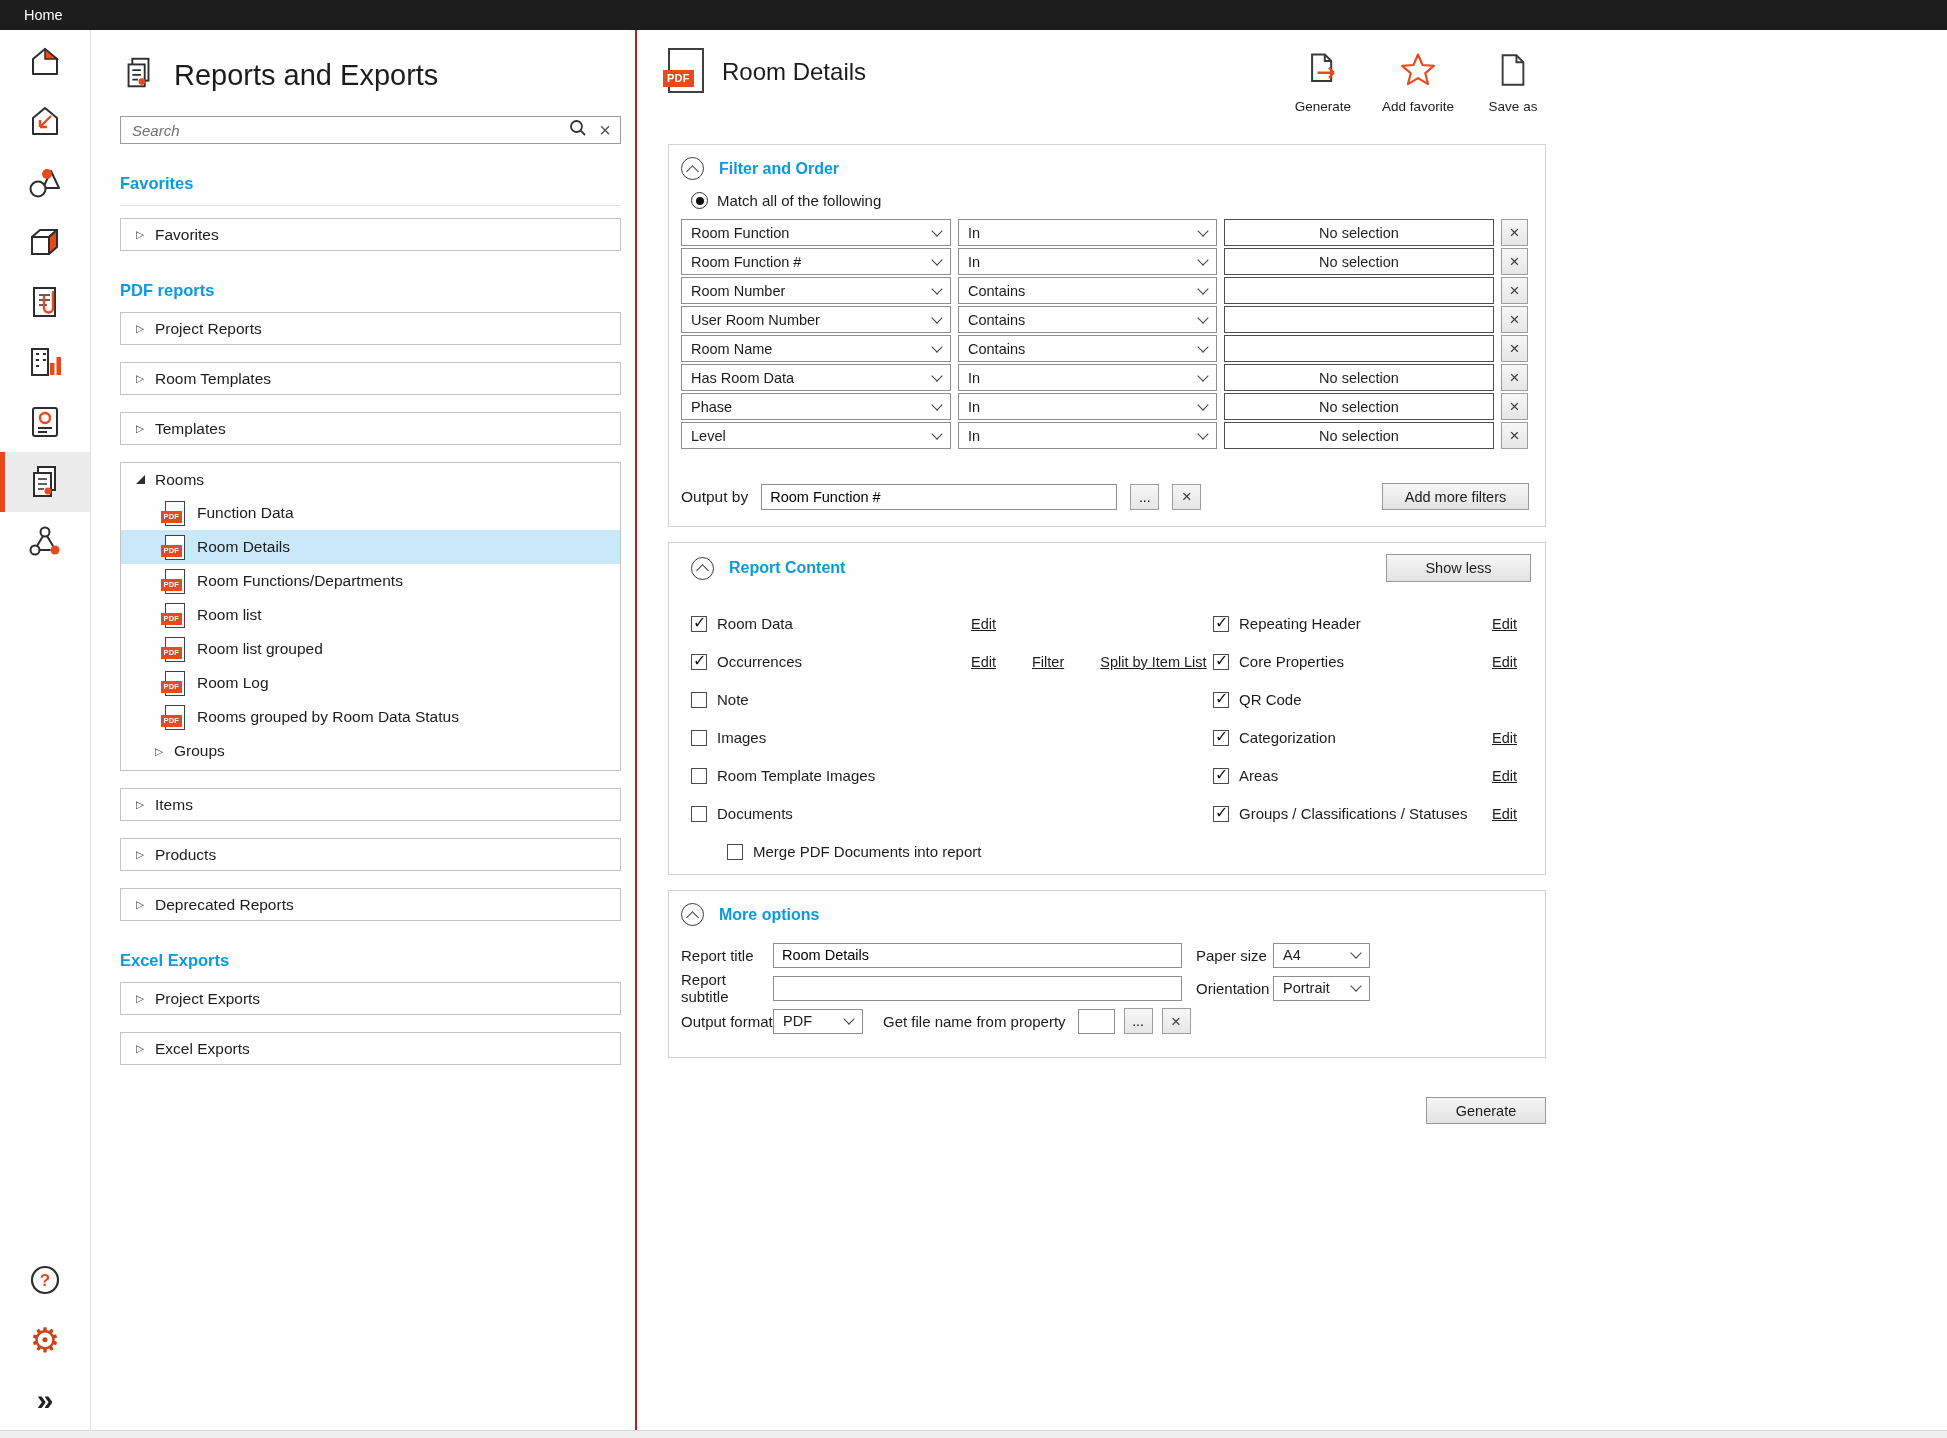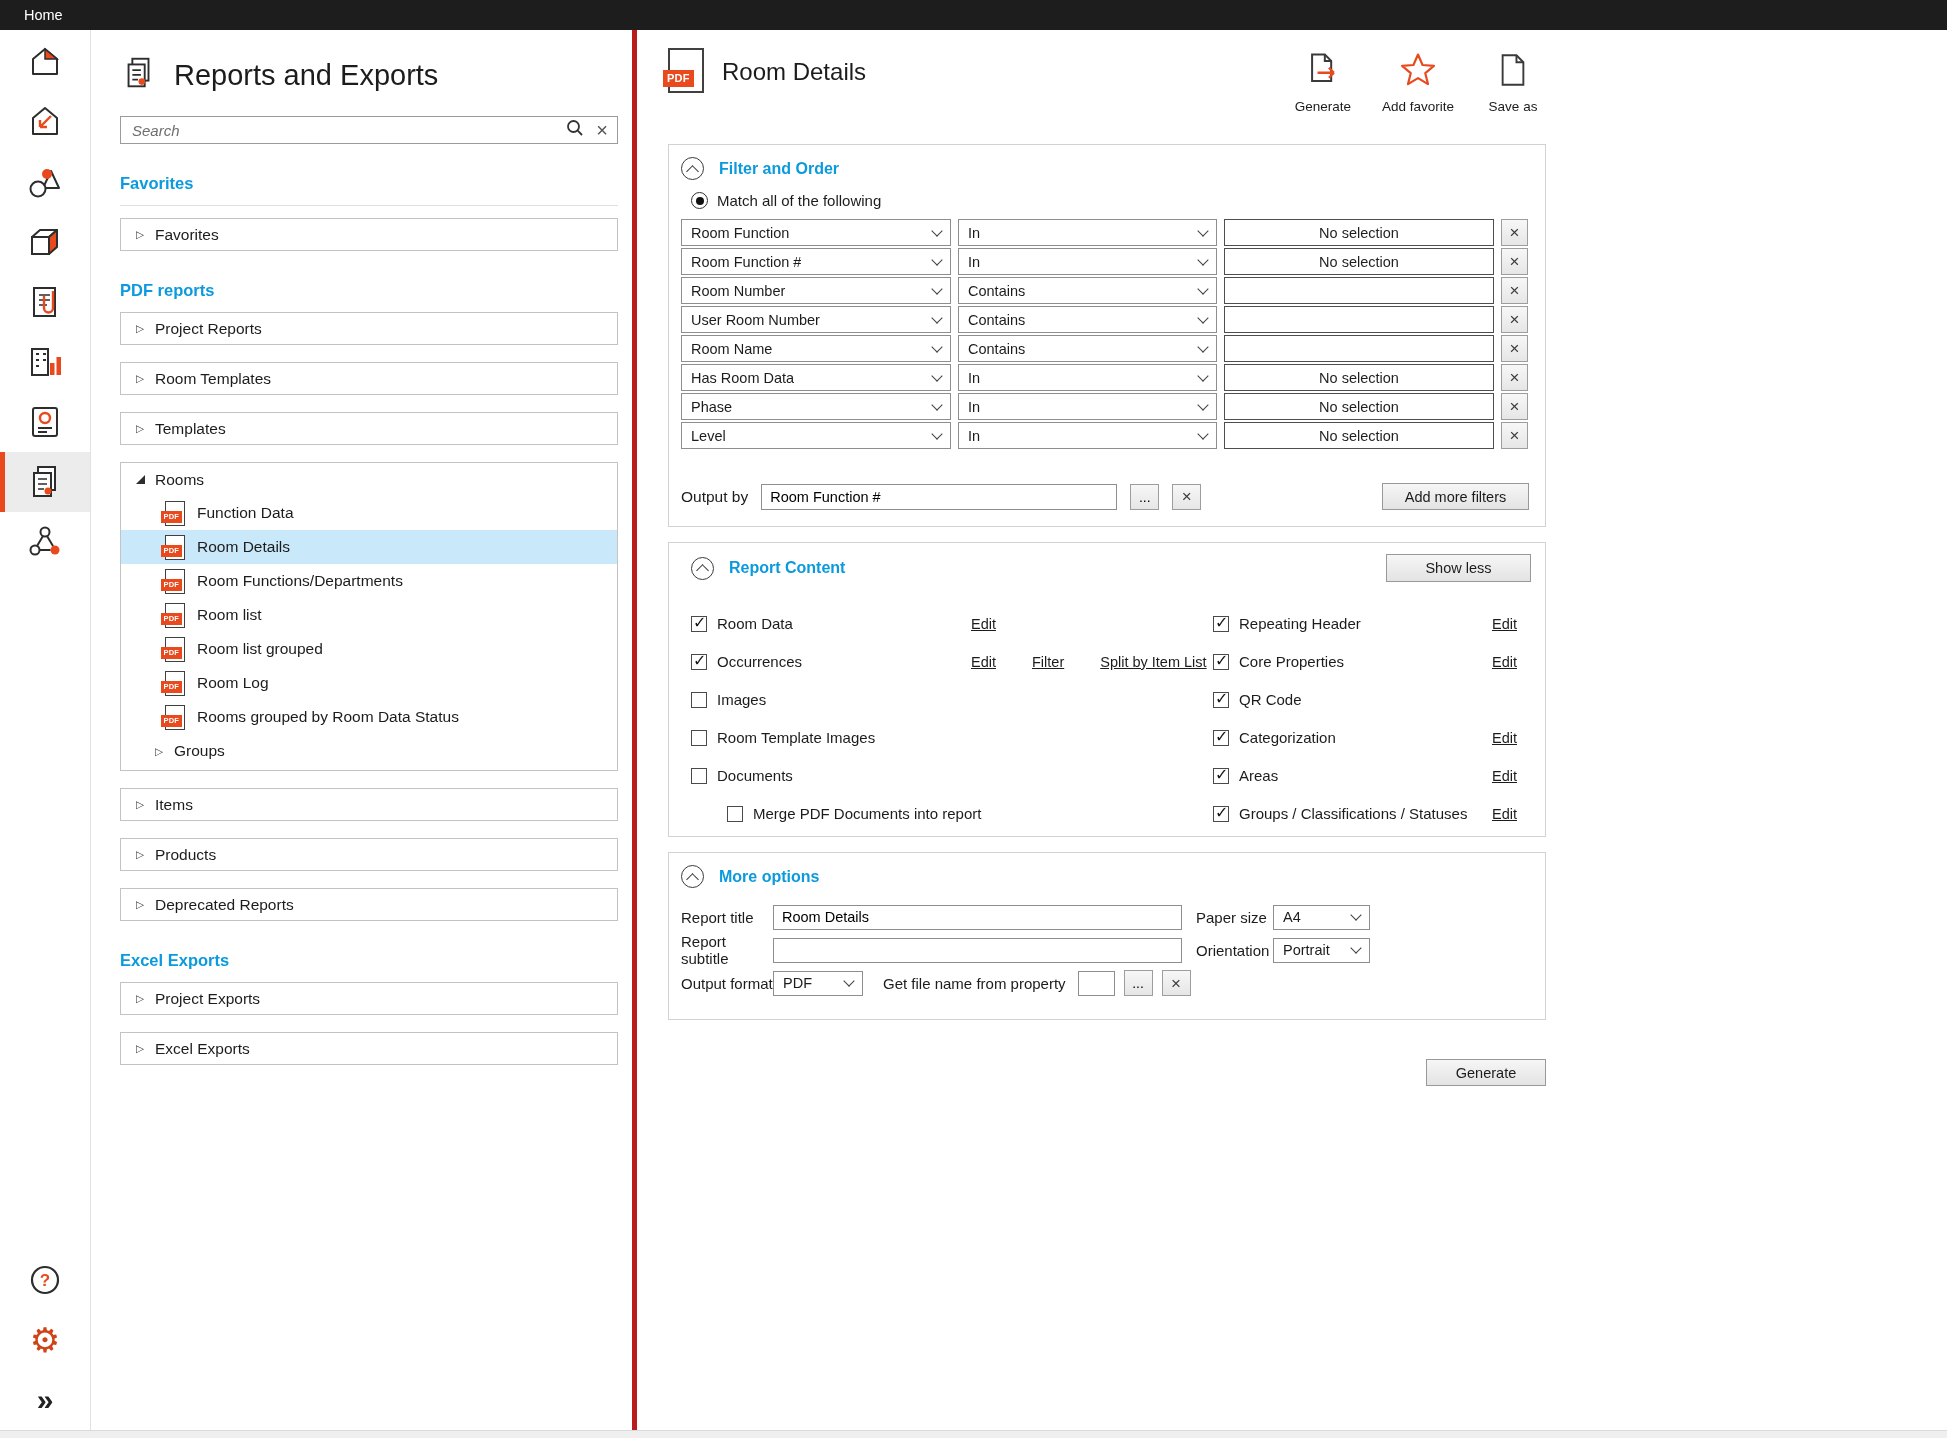--- a/index.html
+++ b/index.html
@@ -15,21 +15,21 @@
   
   .iconbar{width:91px;background:#fff;border-right:1px solid #e2e2e2;display:flex;
     flex-direction:column;padding-top:2px}
   .ibtn{height:60px;display:flex;align-items:center;justify-content:center;cursor:pointer}
   .ibtn.active{background:#ececec;box-shadow:inset 5px 0 0 #e8491d}
   .iconbar .spacer{flex:1}
   .gear-glyph{font-size:34px;color:#cf4316;line-height:1}
   .dblchev{font-size:30px;color:#222;font-weight:bold;line-height:1}
 
   
-  .leftpanel{width:546px;background:#fff;border-right:5px solid #b91c1c;
+  .leftpanel{width:546px;background:#fff;border-right:2px solid #b91c1c;
     padding:24px 14px 16px 29px;overflow:hidden}
   .lp-title-row{display:flex;align-items:center;gap:16px;margin-bottom:20px}
   .lp-title{font-size:29px;font-weight:400;margin:0}
   .search{display:flex;align-items:center;border:1px solid #9b9b9b;height:28px;padding:0 9px;gap:12px}
   .search-input{flex:1;border:none;outline:none;font-size:15px;font-style:italic;color:#333;
     font-family:Liberation Sans, sans-serif;background:transparent}
   .search-input::placeholder{color:#6f6f6f;font-style:italic}
   .search-clear::before{content:"×"}
   .search-clear{font-size:20px;color:#555;cursor:pointer;line-height:1}
   .lp-heading{color:#0a9add;font-size:16.5px;font-weight:700;margin:30px 0 12px}
@@ -543,20 +543,25 @@
                 </span>
   </div>
               <div class="rc-item">
     <span class="checkbox checked"></span>
     <span class="rc-label">Occurrences</span>
     <span class="rc-links">
                   <span class="link">Edit</span>
                   <span class="link">Filter</span>
                   <span class="link">Split by Item List</span>
                 </span>
+  </div>
+              <div class="rc-item">
+    <span class="checkbox"></span>
+    <span class="rc-label">Note</span>
+    <span class="rc-links"></span>
   </div>
               <div class="rc-item">
     <span class="checkbox"></span>
     <span class="rc-label">Images</span>
     <span class="rc-links"></span>
   </div>
               <div class="rc-item">
     <span class="checkbox"></span>
     <span class="rc-label">Room Template Images</span>
     <span class="rc-links"></span>

